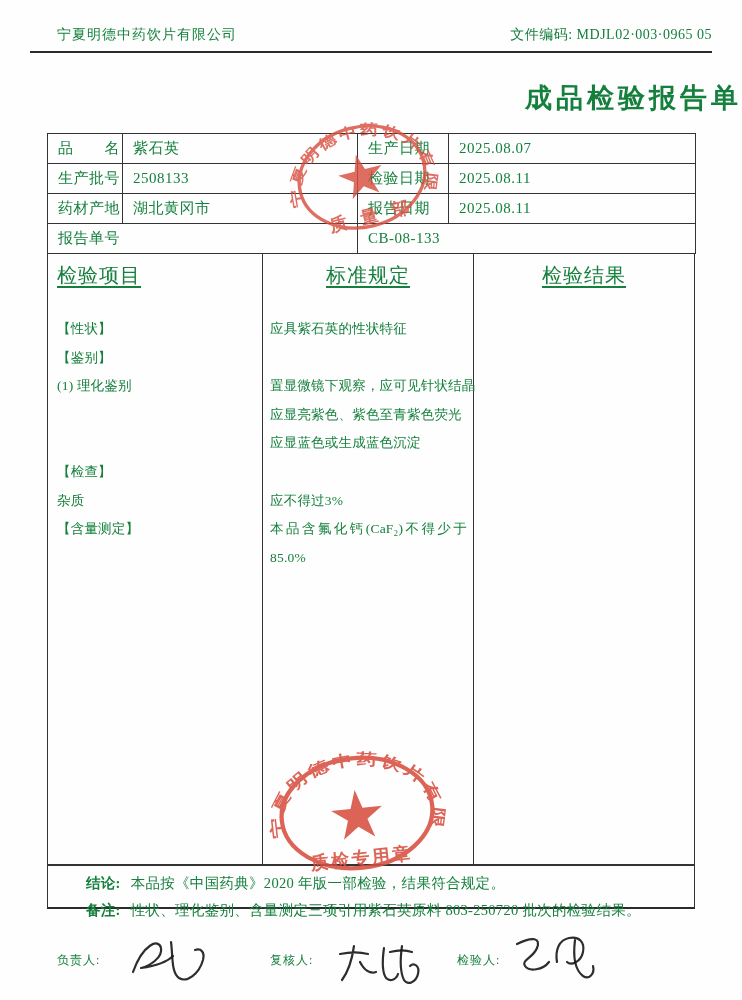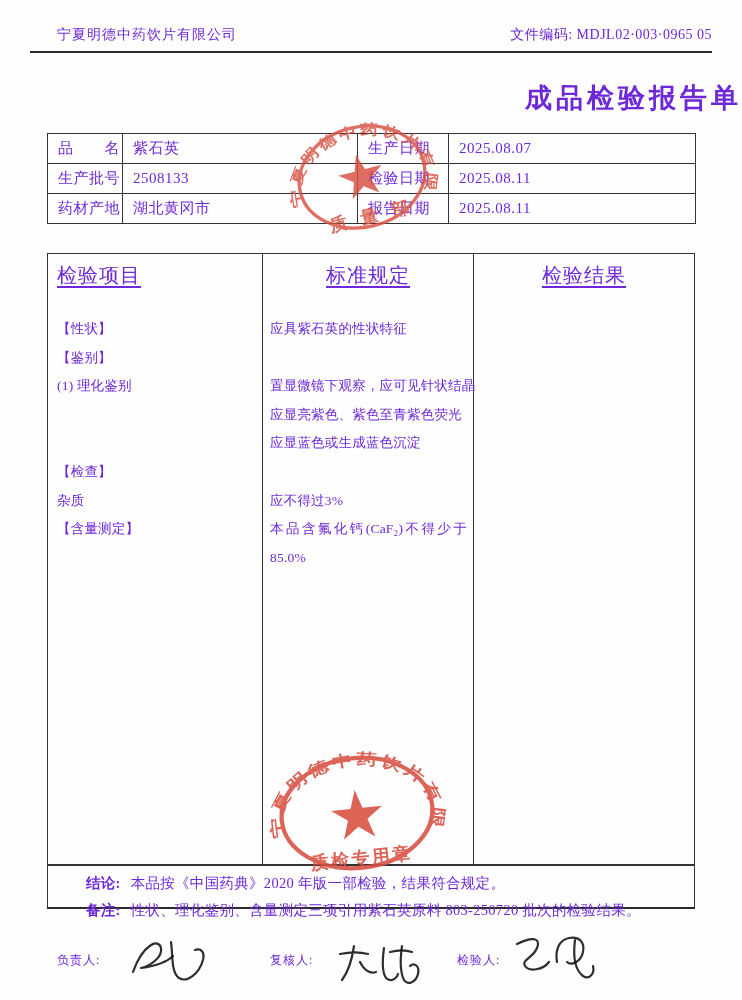--- a/index.html
+++ b/index.html
@@ -1,17 +1,17 @@
 <!DOCTYPE html>
 <html><head>
 <meta charset="utf-8">
 <style>
   html,body{margin:0;padding:0;background:#ffffff;}
   .page{position:relative;width:742px;height:1000px;background:#fefefe;overflow:hidden;
-        font-family:"Liberation Serif","DejaVu Serif",serif;color:#6d28d9;}
+        font-family:"Liberation Serif","DejaVu Serif",serif;color:#15803d;}
 
   
   .header{position:absolute;left:30px;top:26px;width:682px;border-bottom:2px solid #2b2b2b;
           padding-bottom:7px;display:flex;justify-content:space-between;font-size:14px;}
   .header .company{margin-left:27px;letter-spacing:1px;}
   .header .doccode{letter-spacing:.5px;}
 
   
   .title{position:absolute;top:80px;left:0;width:742px;text-align:right;
          font-size:27px;font-weight:bold;letter-spacing:4px;}
@@ -88,20 +88,24 @@
       <td>生产批号</td>
       <td>2508133</td>
       <td>检验日期</td>
       <td>2025.08.11</td>
     </tr>
     <tr>
       <td>药材产地</td>
       <td>湖北黄冈市</td>
       <td>报告日期</td>
       <td>2025.08.11</td>
+    </tr>
+    <tr>
+      <td colspan="2">报告单号</td>
+      <td colspan="2">CB-08-133</td>
     </tr>
   </tbody>
     </table>
 
   <div class="main-table">
     <div class="mt-col mt-col1">
       <div class="mt-head"><span>检验项目</span></div>
       <div class="mt-lines">
         <div class="line">【性状】</div>
         <div class="line">【鉴别】</div>

